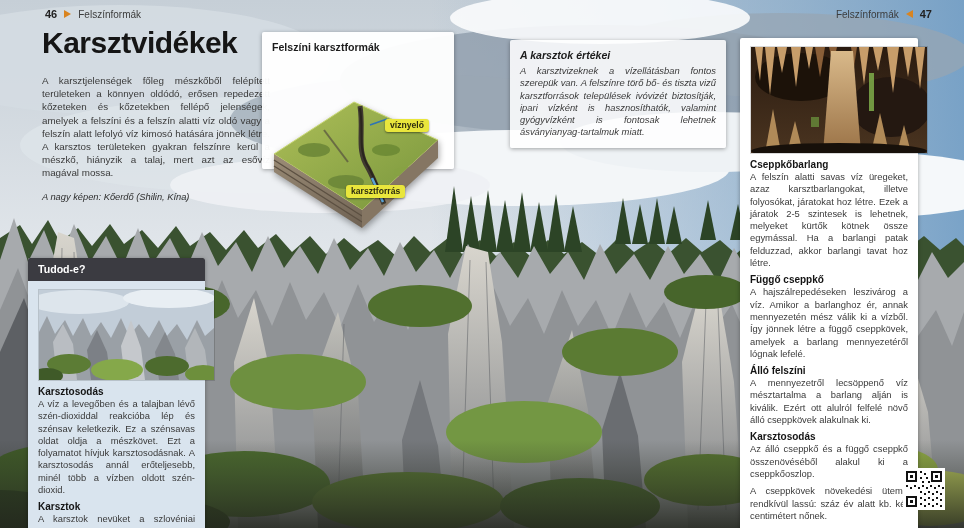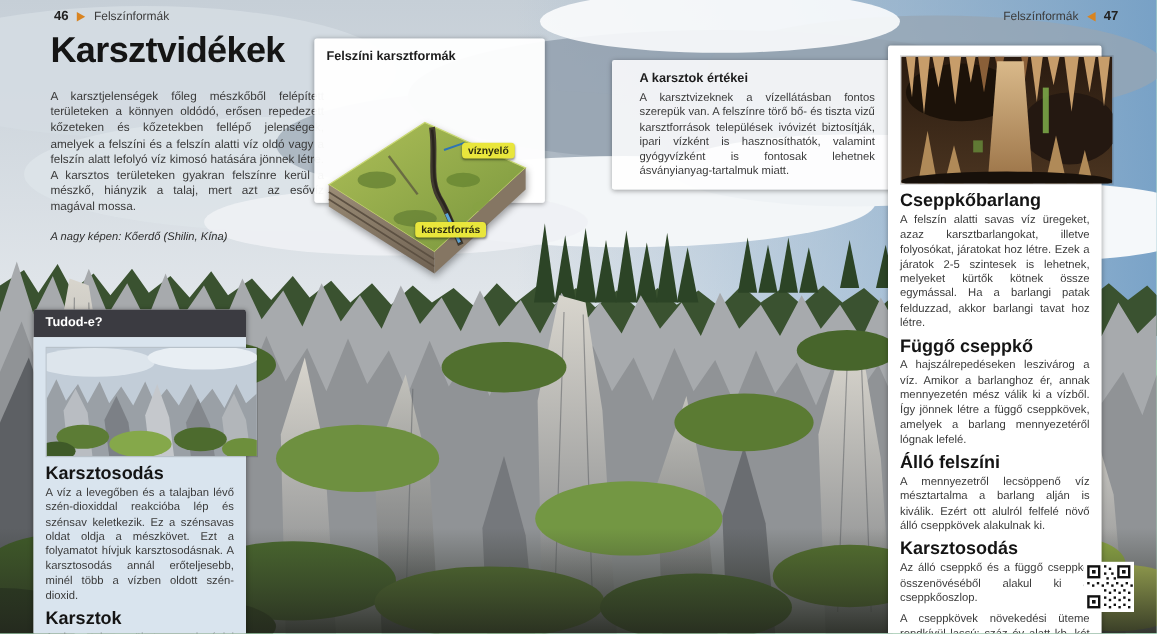--- a/index.html
+++ b/index.html
@@ -1,19 +1,19 @@
 <!DOCTYPE html>
 <html lang="hu"><head>
 <meta charset="utf-8">
 <style>
   html,body{margin:0;padding:0;}
   .page{
     position:relative;width:964px;height:528px;overflow:hidden;
     font-family:"Liberation Sans","DejaVu Sans",sans-serif;
-    background:#86efac;
+    background:#e5e5e5;
   }
   .bg{position:absolute;left:0;top:0;}
 
   
   .pghead{position:absolute;top:8px;font-size:10px;color:#3c3c3c;display:flex;align-items:center;gap:7px;}
   .pghead .pgnum{font-weight:bold;font-size:11px;color:#222;}
   .tri{width:0;height:0;border-top:4px solid transparent;border-bottom:4px solid transparent;display:inline-block;}
   .tri.r{border-left:7px solid #d98420;}
   .tri.l{border-right:7px solid #d98420;}
   .pghead.left{left:45px;}
@@ -22,24 +22,24 @@
   
   .intro{position:absolute;left:30px;top:26px;width:228px;color:#3a3a3a;margin-left:12px;}
   .intro h1{margin:0 0 14px 0;font-size:30px;letter-spacing:-0.5px;color:#151515;font-weight:bold;}
   .intro p.body{margin:0;font-size:9.8px;line-height:13.2px;text-align:justify;}
   .intro p.caption{margin:12px 0 0 0;font-size:9.3px;font-style:italic;color:#2e2e2e;}
 
   
   .panel{position:absolute;box-shadow:0 1px 4px rgba(0,0,0,.35);}
   .panel h2{margin:0 0 4px 0;font-size:10.6px;color:#1c1c1c;}
   .panel p{margin:0;font-size:9.4px;line-height:12.3px;color:#3a3a3a;text-align:justify;}
-  .panel h3{margin:5px 0 1px 0;font-size:15px;color:#141414;}
+  .panel h3{margin:5px 0 1px 0;font-size:10px;color:#141414;}
 
   .surface{left:262px;top:32px;width:172px;background:rgba(255,255,255,.96);padding:9px 10px 112px 10px;border-radius:2px;}
-  .values{left:510px;top:50px;width:196px;background:rgba(255,255,255,.86);padding:9px 23px;border-radius:2px;}
+  .values{left:510px;top:40px;width:196px;background:rgba(255,255,255,.86);padding:9px 10px;border-radius:2px;font-style:italic;}
 
   .dark-panel{background:#fff;border-radius:2px;}
   .panel-header{background:#3b3b41;color:#fff;font-weight:bold;font-size:10.6px;padding:5px 10px 6px 10px;border-radius:2px 2px 0 0;}
   .panel-body{padding:8px 10px 9px 10px;}
   .underground{left:740px;top:38px;width:178px;}
   .underground .panel-body p.foot{margin-top:5px;}
   .didyouknow{left:28px;top:258px;width:177px;}
   .didyouknow .panel-body{background:#d9e4ee;border-radius:0 0 2px 2px;}
 
   .photo{display:block;margin:0 0 5px 0;border:1px solid rgba(0,0,0,.15);}

